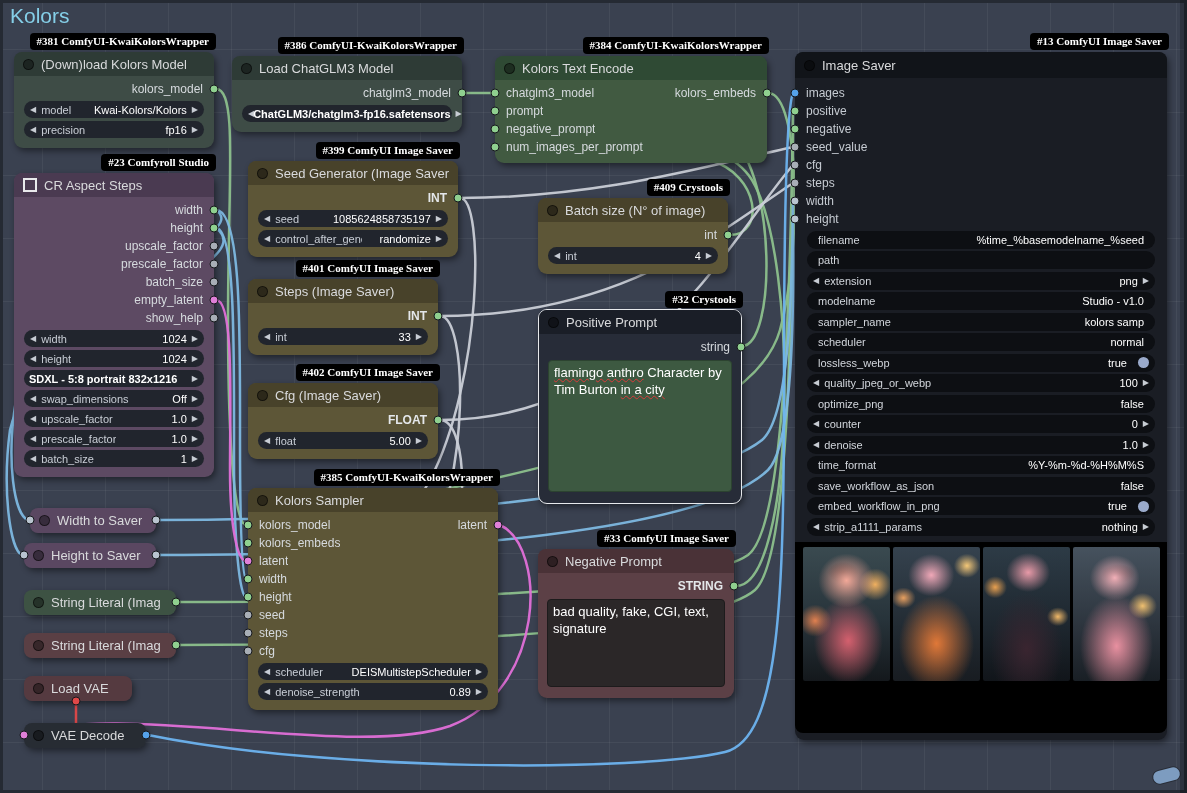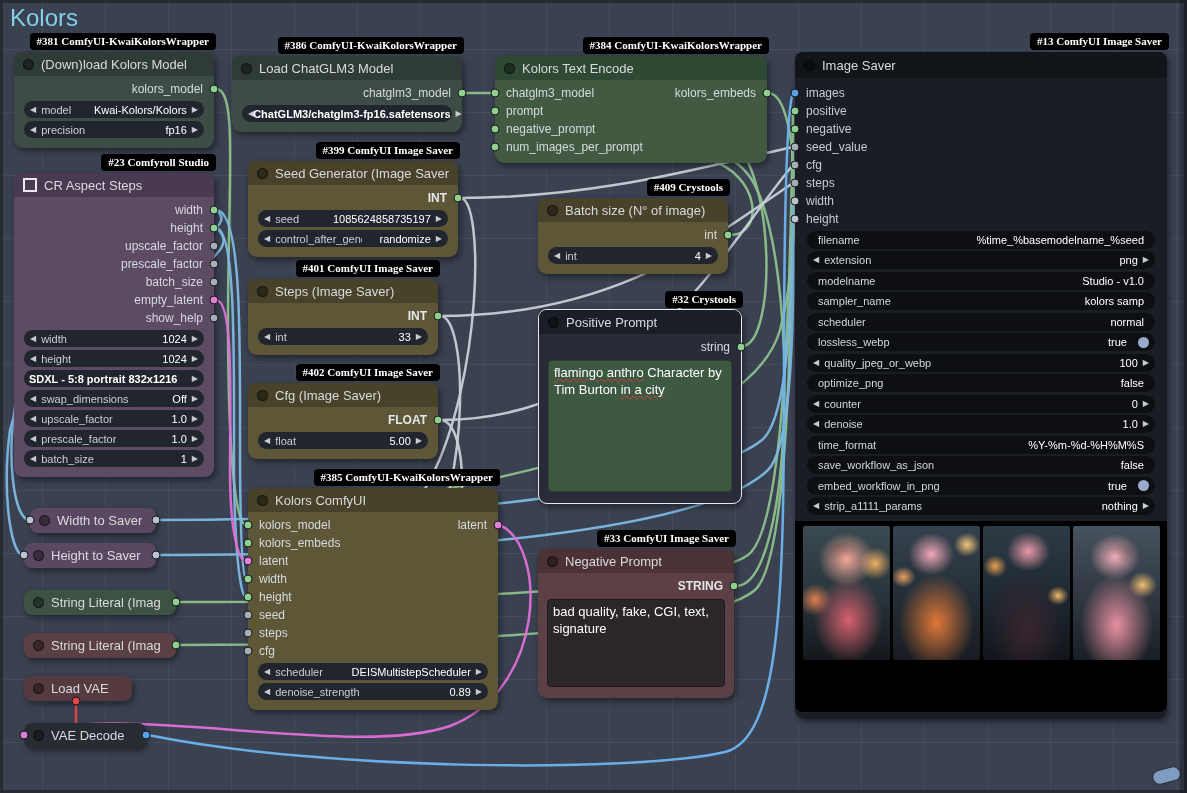--- a/index.html
+++ b/index.html
@@ -6,21 +6,21 @@
   .canvas{
     position:relative;width:1187px;height:793px;overflow:hidden;
     background-color:#3a4150;
     background-image:
       linear-gradient(rgba(255,255,255,.05) 1px,transparent 1px),
       linear-gradient(90deg,rgba(255,255,255,.05) 1px,transparent 1px);
     background-size:63px 63px;background-position:-21px -14px;
     box-shadow:inset 0 0 0 3px #252a33;
     font-family:"Liberation Sans",sans-serif;
   }
-  .canvas-title{position:absolute;left:10px;top:4px;font-size:24px;color:#85cfe8;z-index:1;}
+  .canvas-title{position:absolute;left:10px;top:4px;font-size:21px;color:#85cfe8;z-index:1;}
   .wires{position:absolute;inset:0;z-index:1;pointer-events:none;}
   .wires path{fill:none;stroke-width:2.5px;opacity:.95;}
 
   .node{position:absolute;border-radius:9px;background:var(--body);box-shadow:2px 3px 6px rgba(0,0,0,.45);z-index:2;}
   .nhead{height:24px;border-radius:8px 8px 0 0;background:var(--head);display:flex;align-items:center;gap:7px;padding:0 9px;font-size:13px;color:#d9dadc;}
   .nhead.r8{border-radius:8px;height:25px;}
   .ntitle{white-space:nowrap;overflow:hidden;}
   .ndot{width:9px;height:9px;border-radius:50%;background:rgba(0,0,0,.38);border:1px solid rgba(0,0,0,.55);flex:0 0 auto;}
   .nsq{width:10px;height:10px;border:2px solid #e9eaec;background:transparent;flex:0 0 auto;}
   .nbody{padding:4px 0 7px;}
@@ -320,21 +320,21 @@
       <div class="tarea dk">
         <span>bad quality, fake, CGI, text, signature</span>
       </div>
     </div>
   </div>
 
   <div class="node olive" style="left:248px;top:488px;width:250px;">
     <div class="badge">#385 ComfyUI-KwaiKolorsWrapper</div>
     <div class="nhead">
       <span class="ndot"></span>
-      <span class="ntitle">Kolors ComfyUI</span>
+      <span class="ntitle">Kolors Sampler</span>
     </div>
     <div class="nbody">
       <div class="srow both">
         <span class="dot dl c-green"></span>
         <span class="slbl">kolors_model</span>
         <span class="slbl">latent</span>
         <span class="dot dr c-pink"></span>
       </div>
       <div class="srow">
         <span class="dot dl c-green"></span>
@@ -494,20 +494,24 @@
       </div>
       <div class="srow sv">
         <span class="dot dl c-pale"></span>
         <span class="slbl">height</span>
       </div>
 
       <div class="saverw">
         <div class="widget">
           <span class="wlbl">filename</span>
           <span class="wval">%time_%basemodelname_%seed</span>
+        </div>
+        <div class="widget">
+          <span class="wlbl">path</span>
+          <span class="wval"></span>
         </div>
         <div class="widget">
           <span class="arw">◀</span>
           <span class="wlbl">extension</span>
           <span class="wval">png</span>
           <span class="arw">▶</span>
         </div>
         <div class="widget">
           <span class="wlbl">modelname</span>
           <span class="wval">Studio - v1.0</span>

